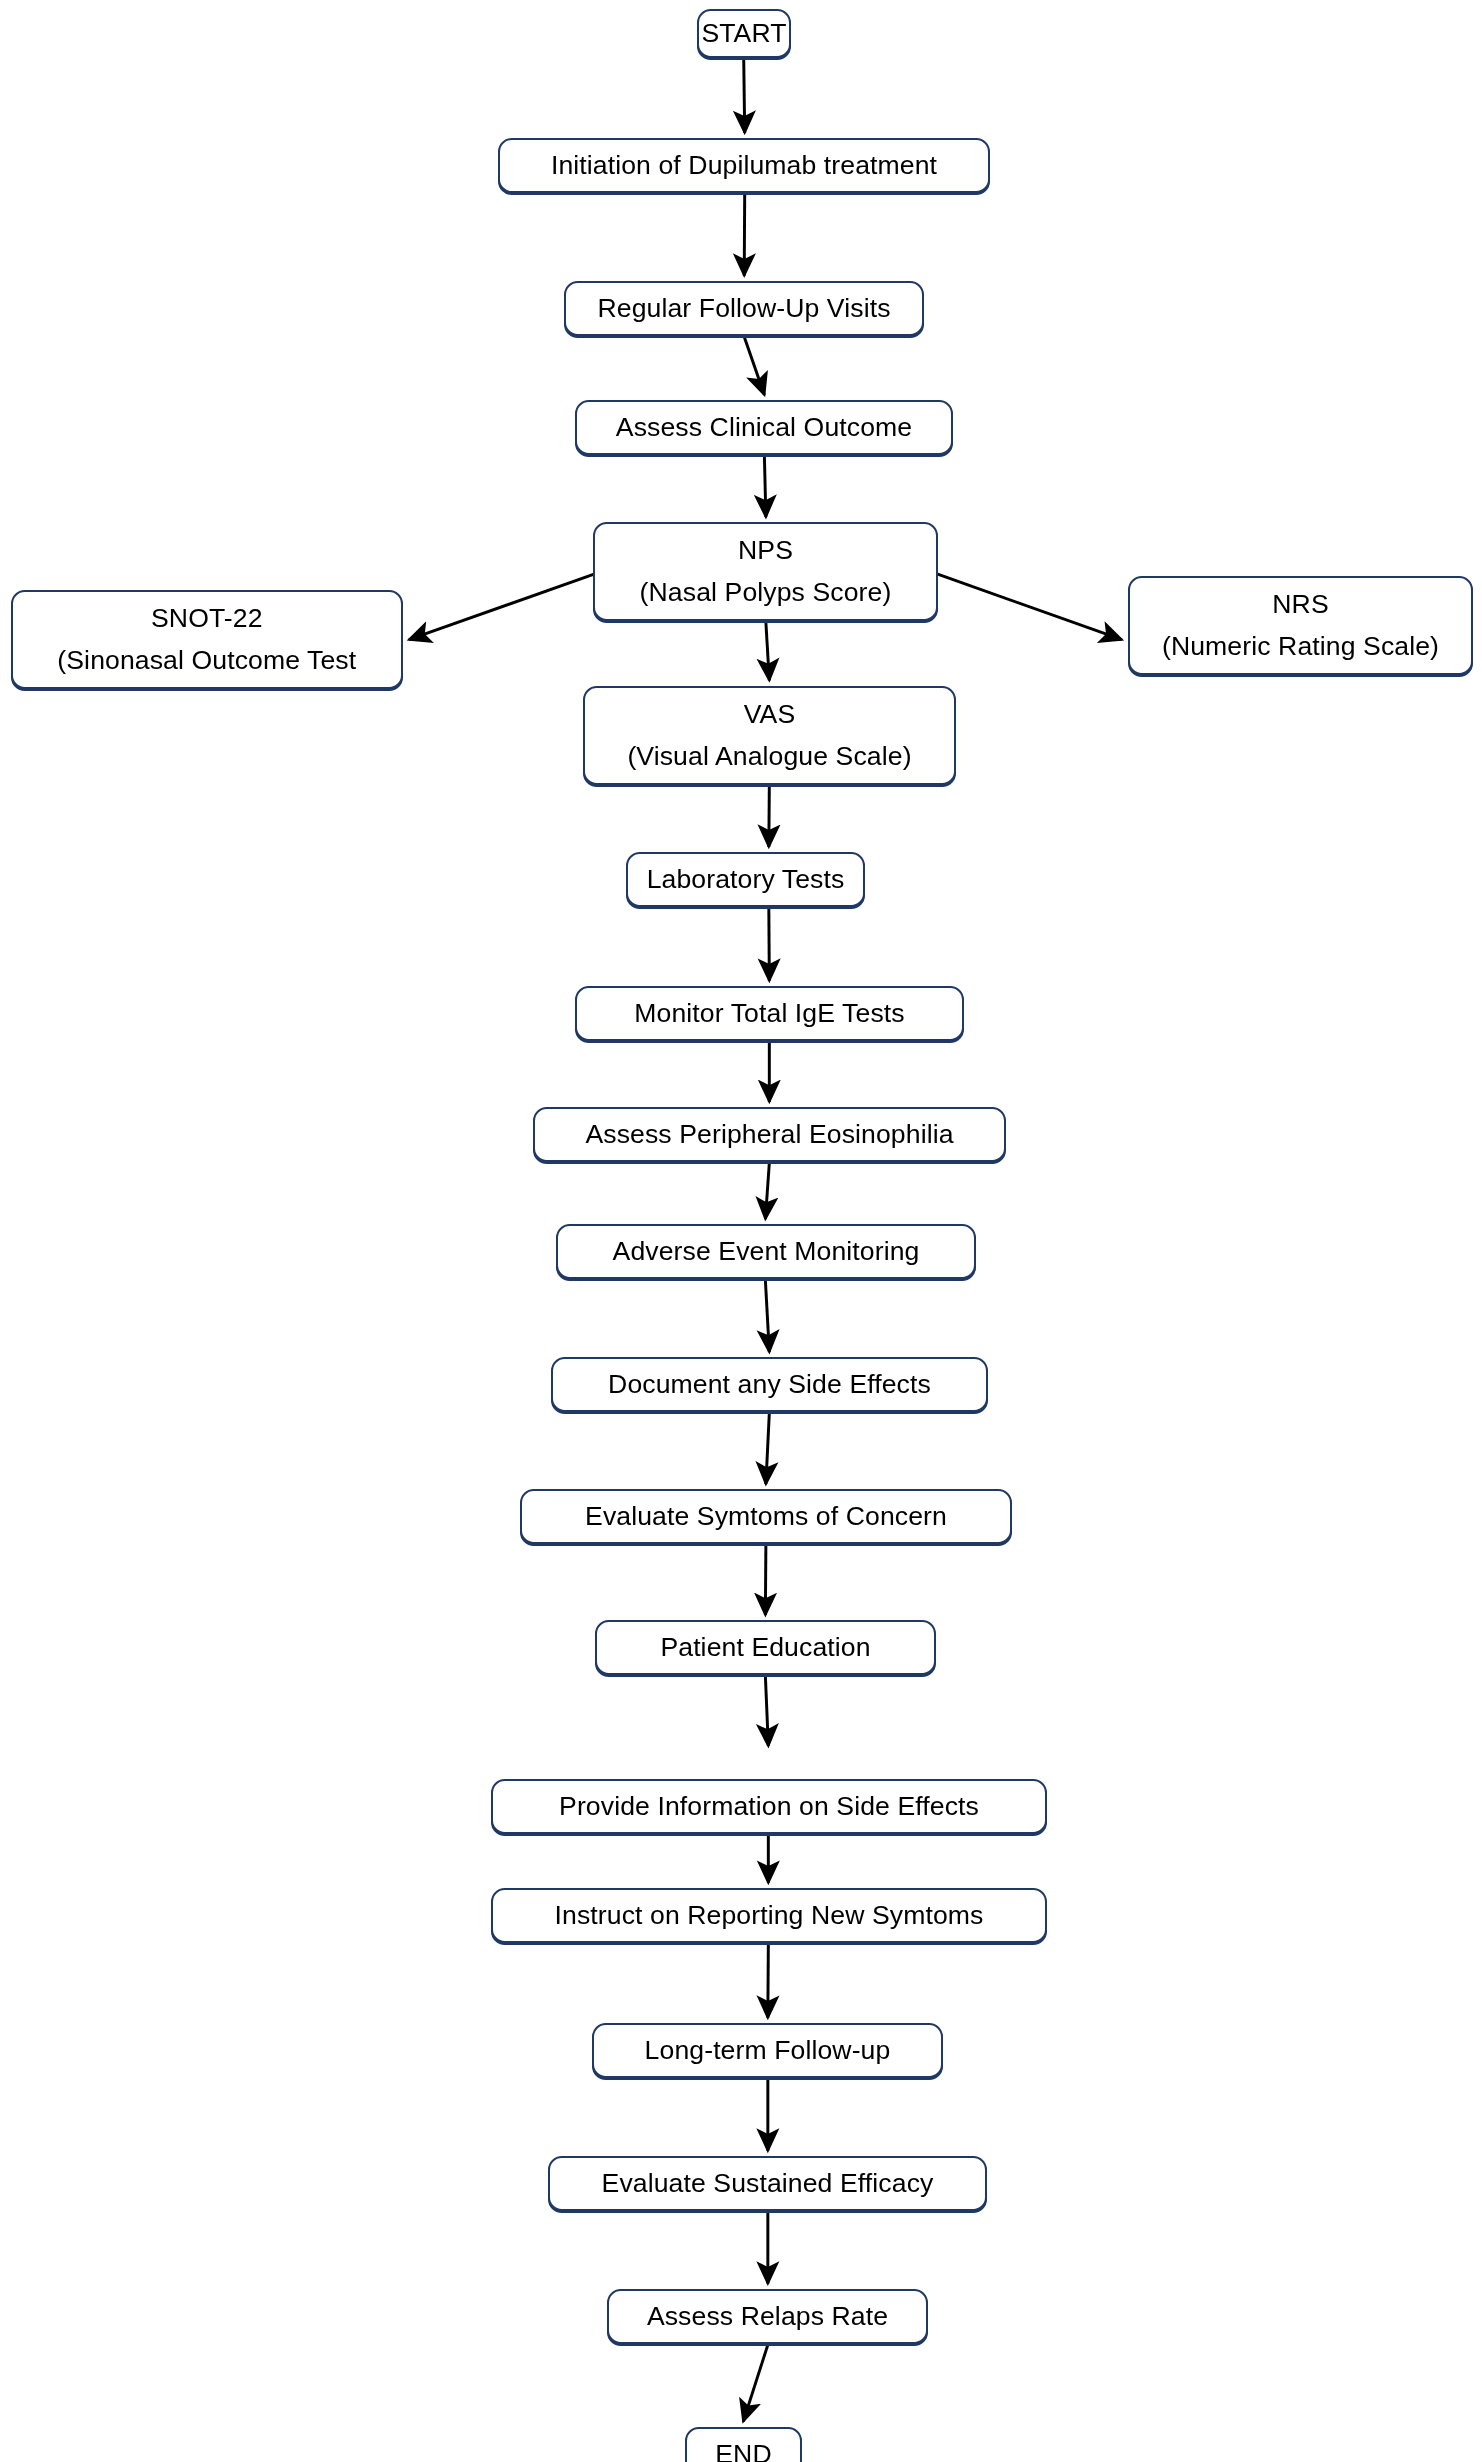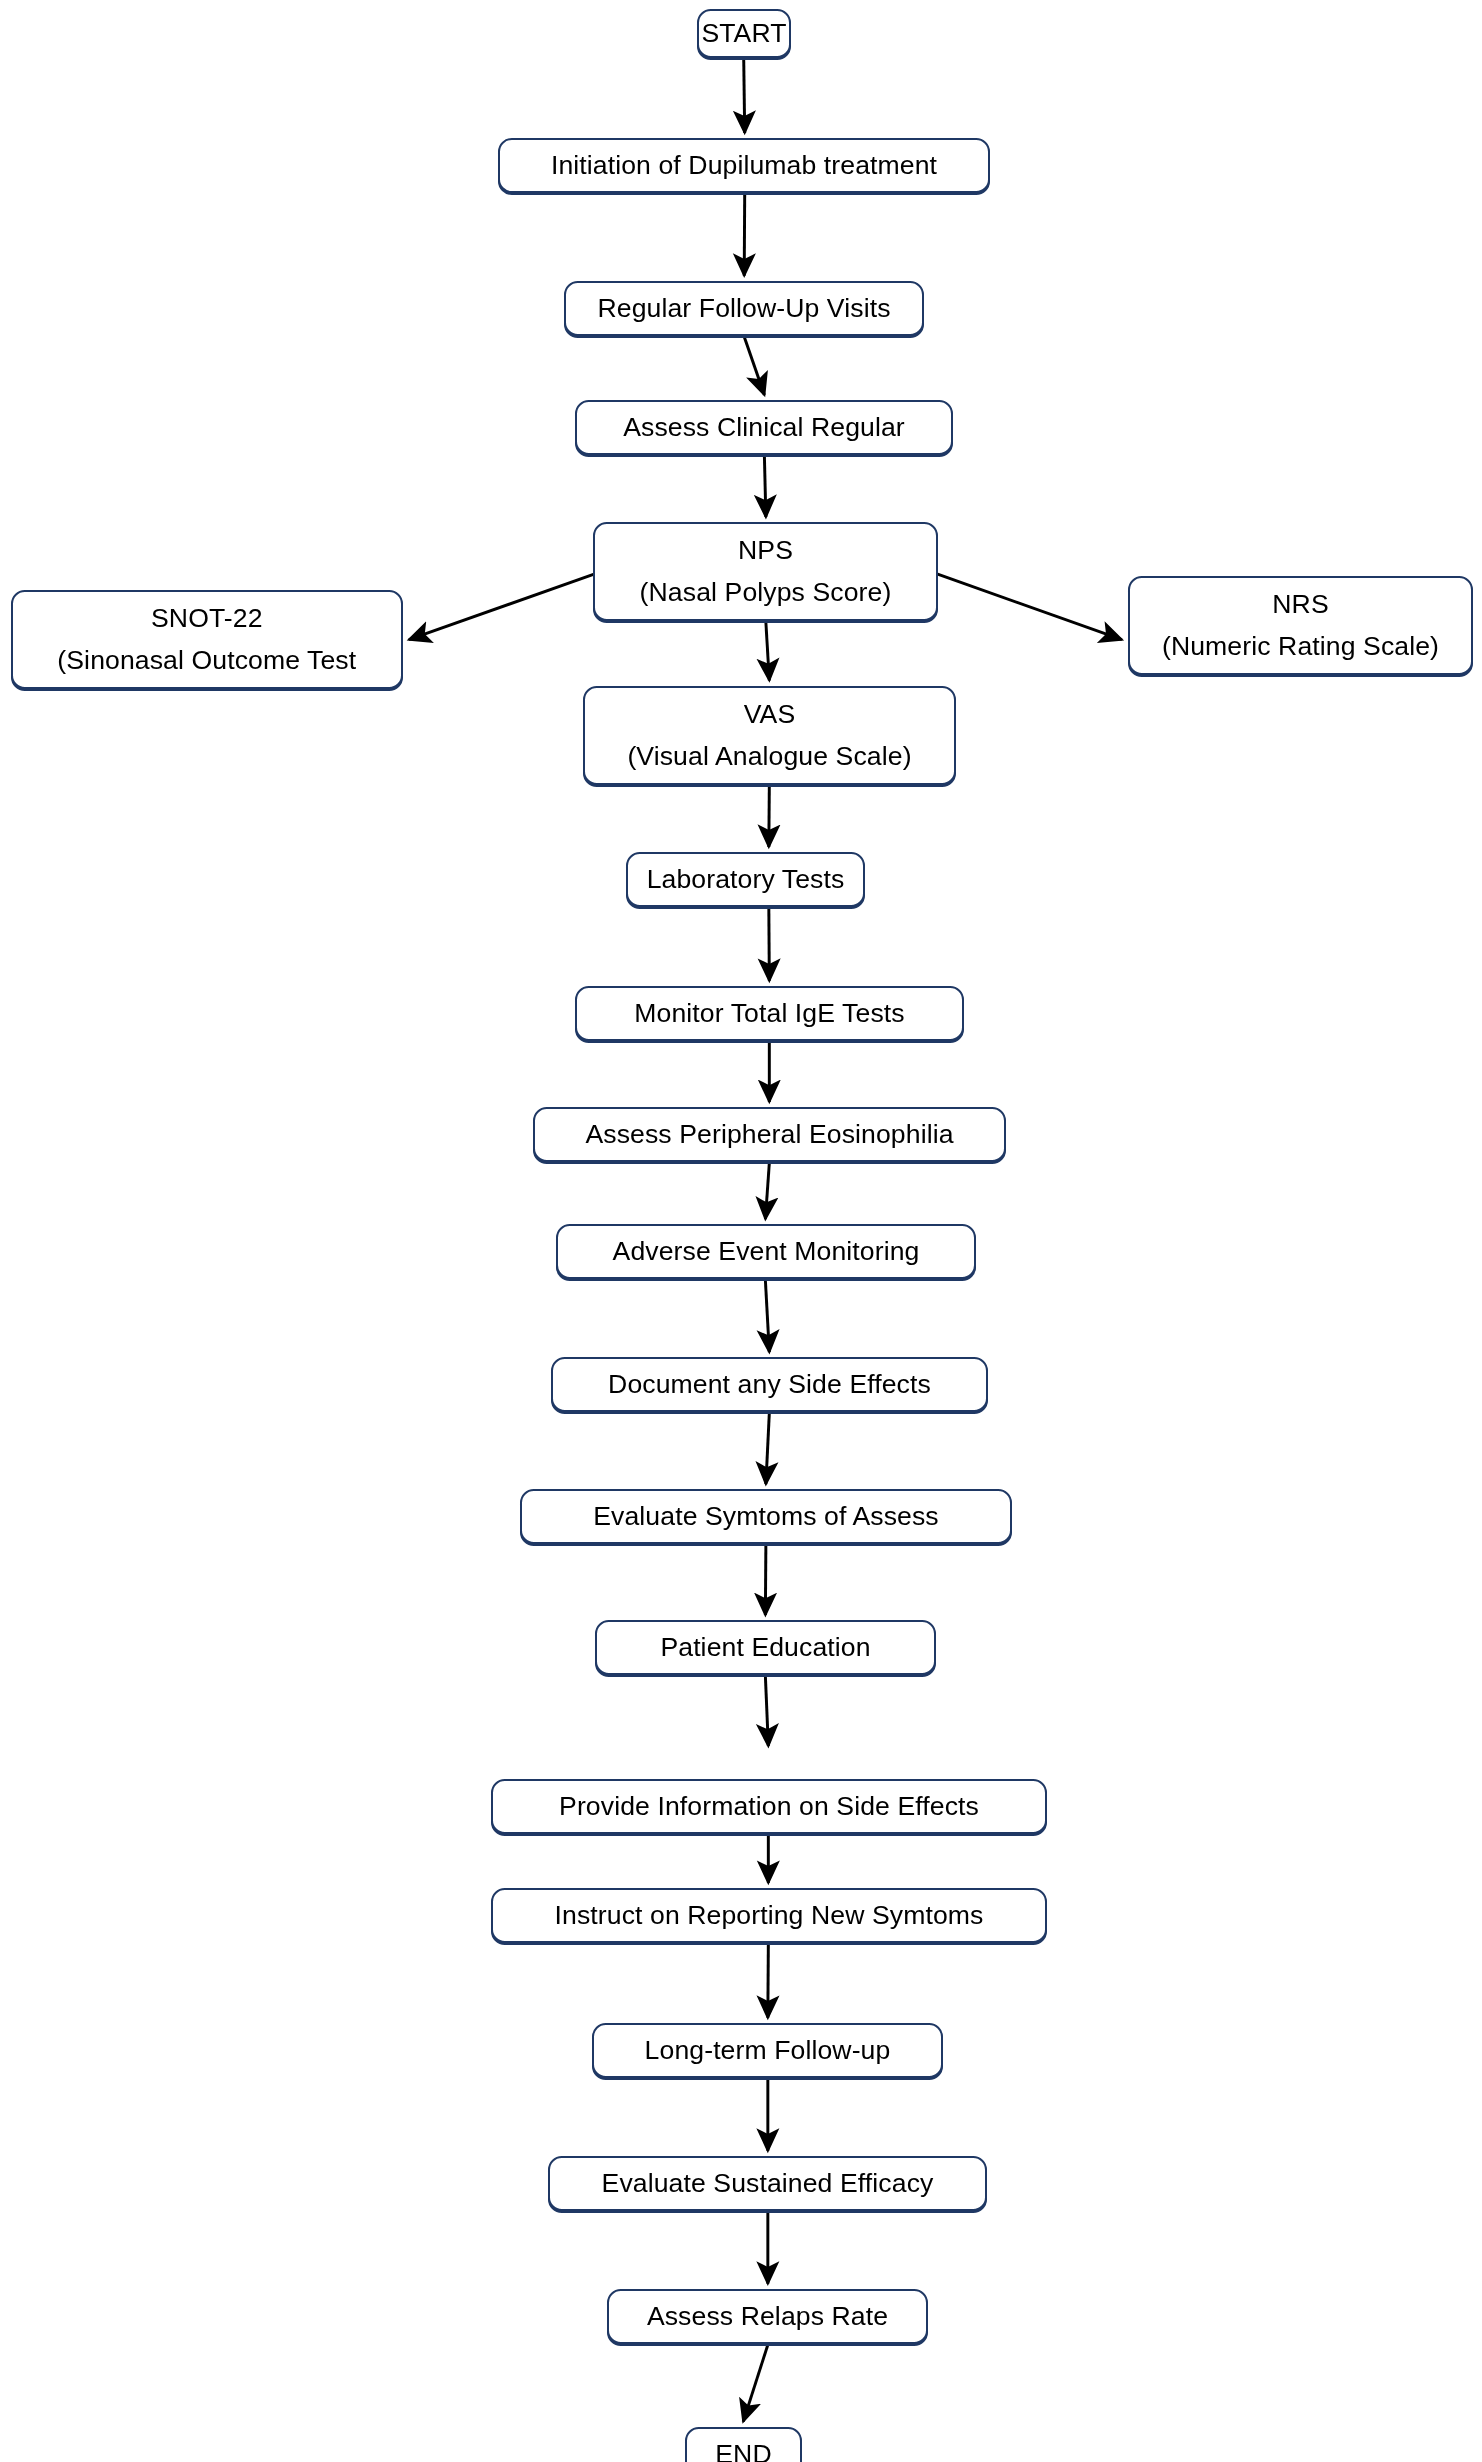--- a/index.html
+++ b/index.html
@@ -87,21 +87,21 @@
       <div class="node" style="left: 697px; top: 8.9px; width: 94px; height: 49px;">
         <span>START</span>
       </div>
       <div class="node" style="left: 498px; top: 138px; width: 492px; height: 55px;">
         <span>Initiation of Dupilumab treatment</span>
       </div>
       <div class="node" style="left: 564px; top: 281px; width: 360px; height: 55px;">
         <span>Regular Follow-Up Visits</span>
       </div>
       <div class="node" style="left: 575px; top: 400px; width: 378px; height: 55px;">
-        <span>Assess Clinical Regular</span>
+        <span>Assess Clinical Outcome</span>
       </div>
       <div class="node two-line" style="left: 593px; top: 522px; width: 345px; height: 99px;">
         <span>NPS</span>
         <span class="line2">(Nasal Polyps Score)</span>
       </div>
       <div class="node two-line" style="left: 10.8px; top: 590px; width: 392px; height: 99px;">
         <span>SNOT-22</span>
         <span class="line2">(Sinonasal Outcome Test</span>
       </div>
       <div class="node two-line" style="left: 1128px; top: 576px; width: 345px; height: 99px;">
@@ -121,21 +121,21 @@
       <div class="node" style="left: 533px; top: 1107px; width: 473px; height: 55px;">
         <span>Assess Peripheral Eosinophilia</span>
       </div>
       <div class="node" style="left: 556px; top: 1224px; width: 420px; height: 55px;">
         <span>Adverse Event Monitoring</span>
       </div>
       <div class="node" style="left: 551px; top: 1357px; width: 437px; height: 55px;">
         <span>Document any Side Effects</span>
       </div>
       <div class="node" style="left: 520px; top: 1489px; width: 492px; height: 55px;">
-        <span>Evaluate Symtoms of Assess</span>
+        <span>Evaluate Symtoms of Concern</span>
       </div>
       <div class="node" style="left: 595px; top: 1620px; width: 341px; height: 55px;">
         <span>Patient Education</span>
       </div>
       <div class="node" style="left: 491px; top: 1751px; width: 556px; height: 55px; margin-top: 28px;">
         <span>Provide Information on Side Effects</span>
       </div>
       <div class="node" style="left: 491px; top: 1888px; width: 556px; height: 55px;">
         <span>Instruct on Reporting New Symtoms</span>
       </div>

